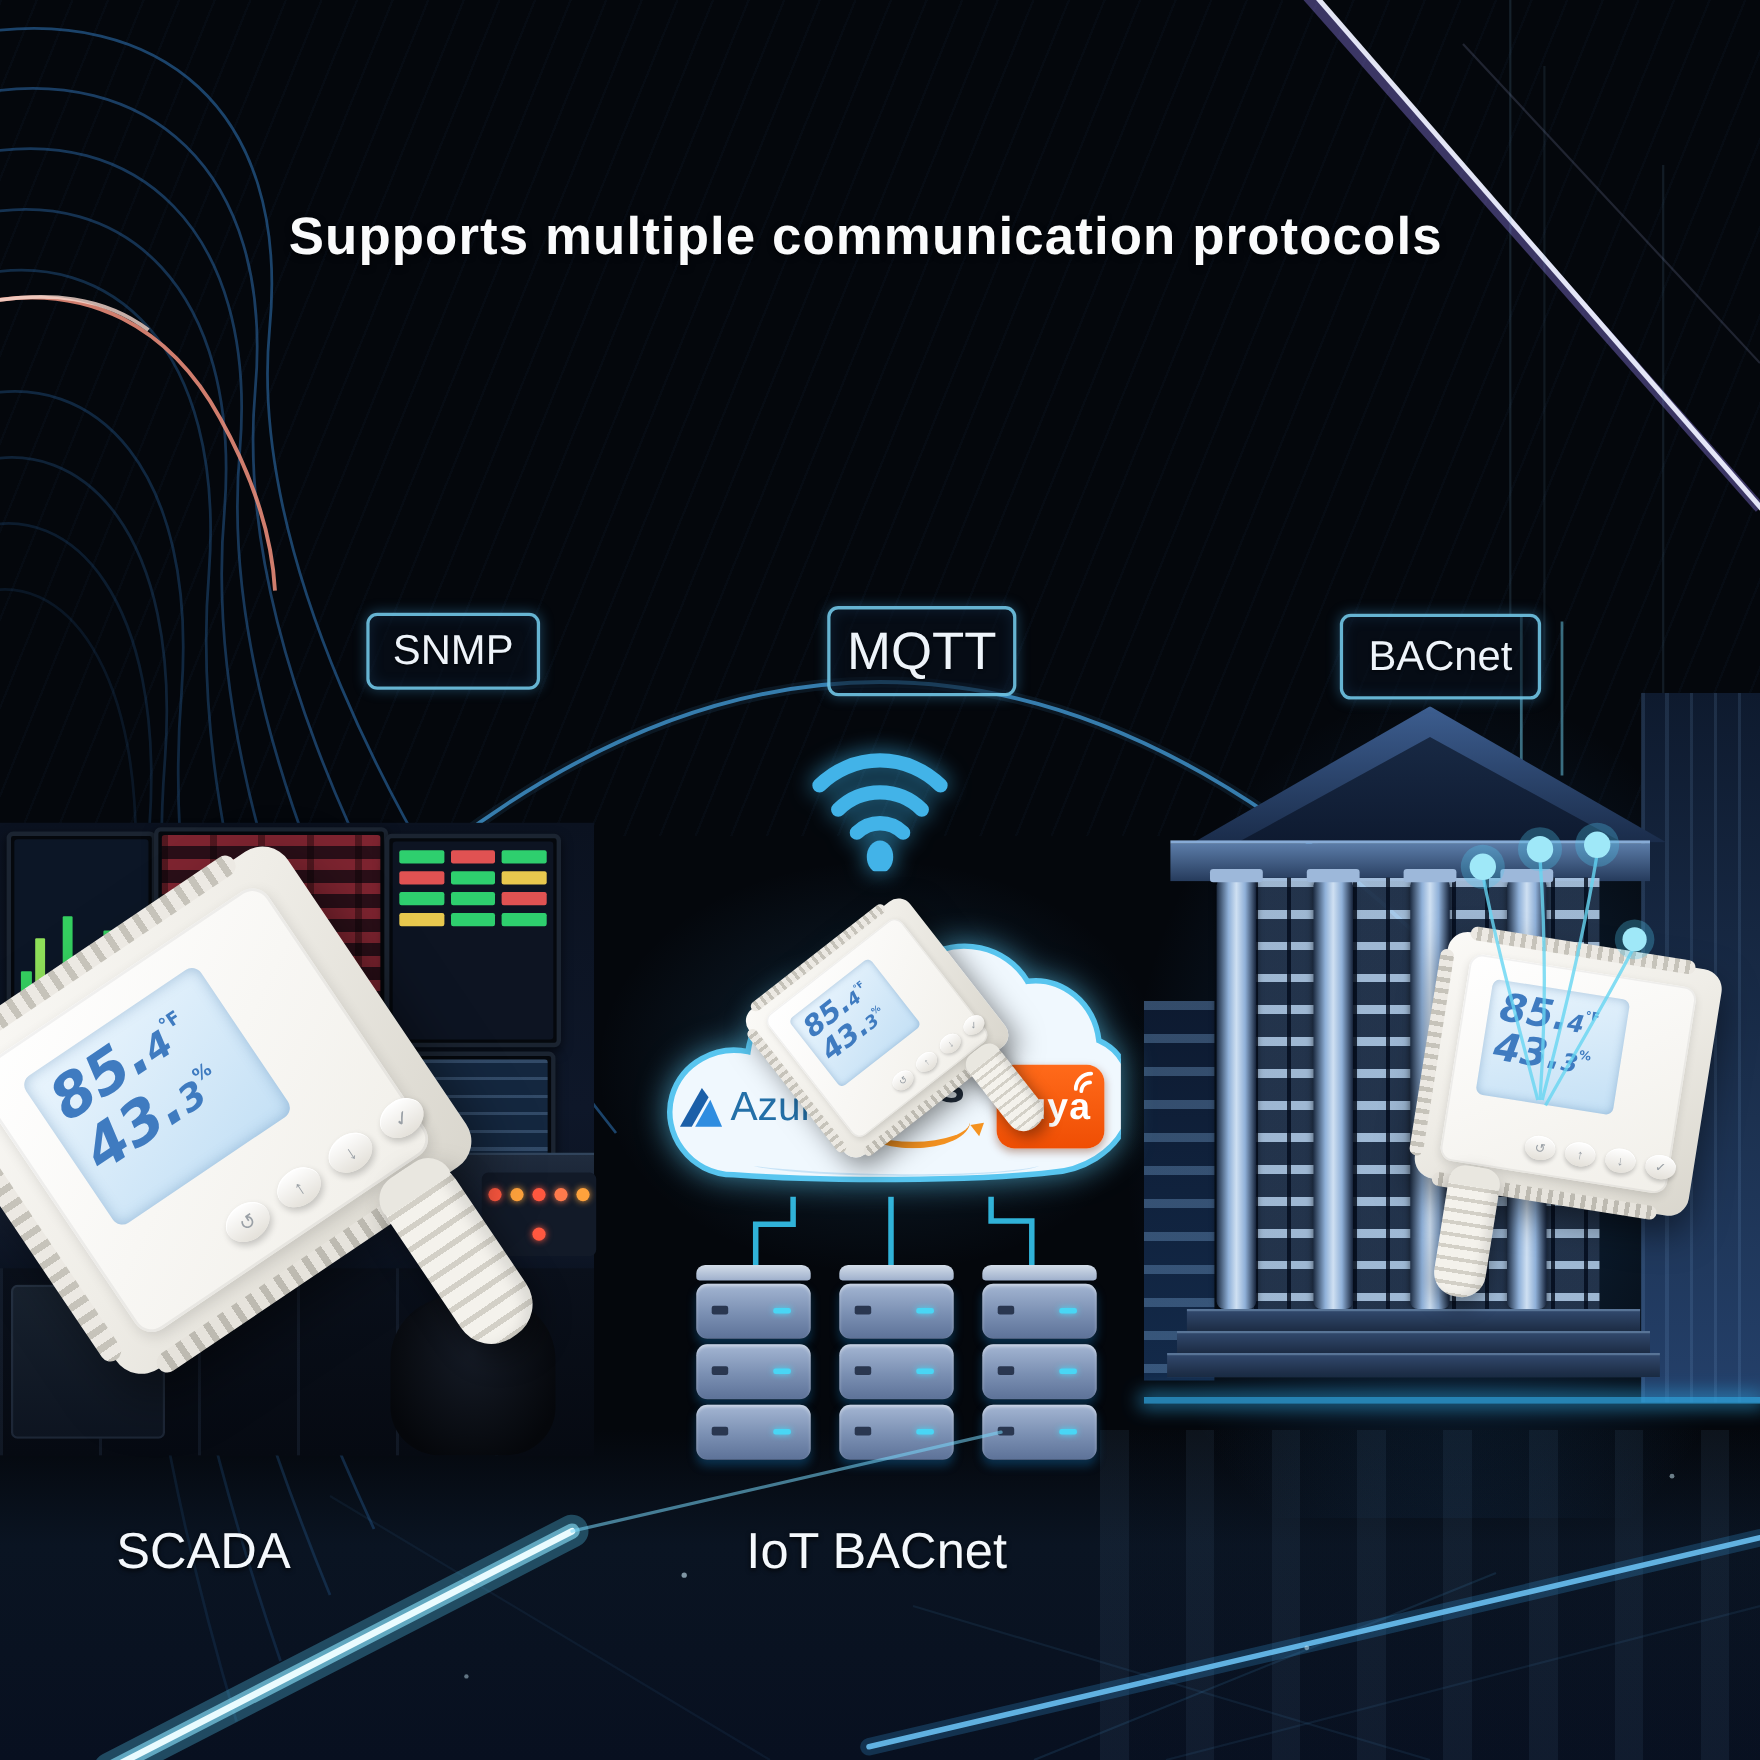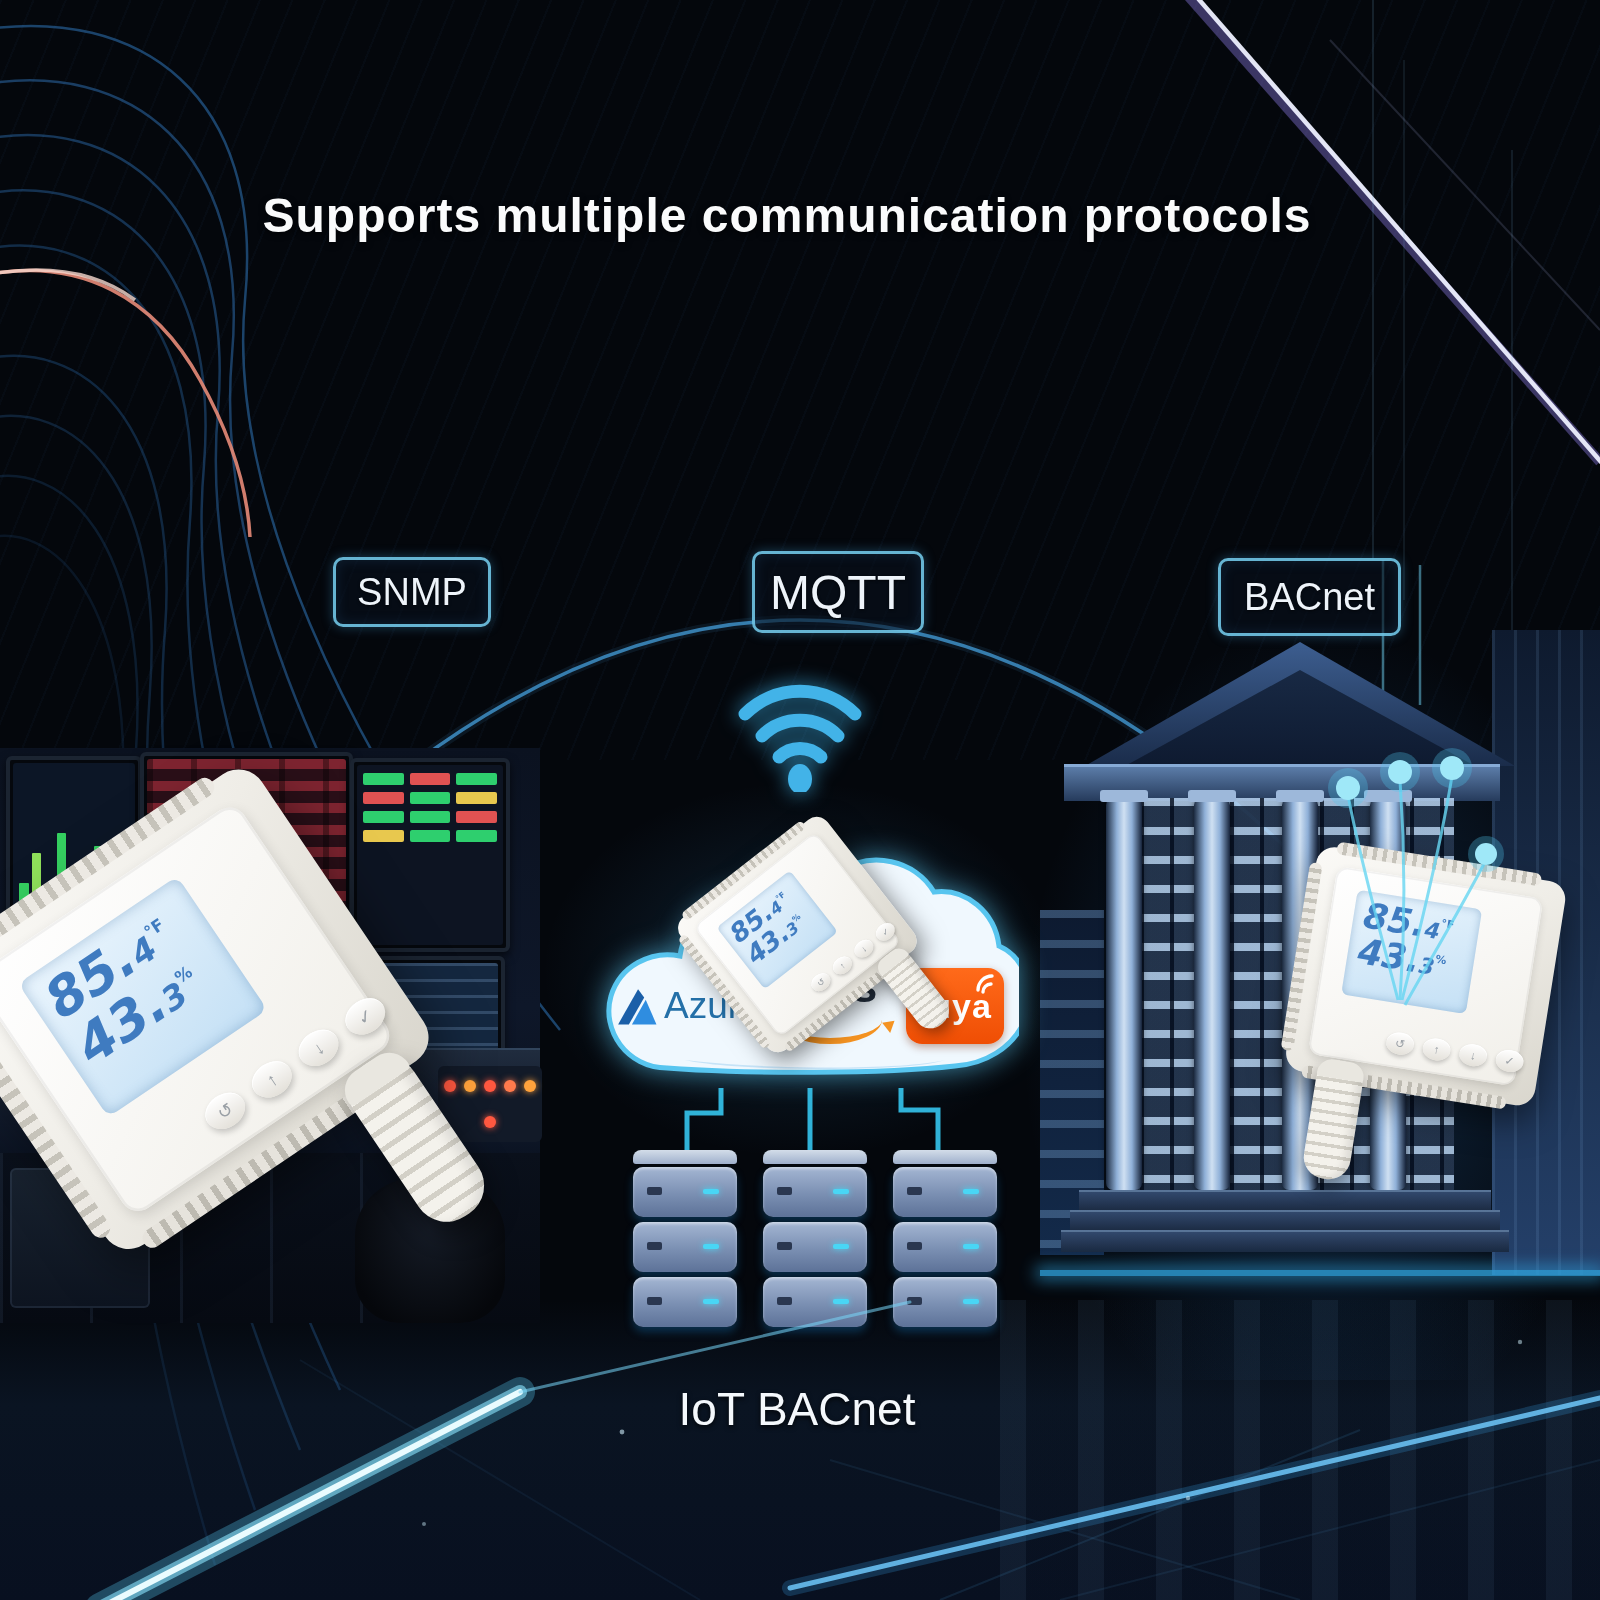--- a/index.html
+++ b/index.html
@@ -520,16 +520,17 @@
   <div class="abs badge b-snmp z7">
       <span>SNMP</span>
     </div>
   <div class="abs badge b-mqtt z7">
       <span>MQTT</span>
     </div>
   <div class="abs badge b-bacnet z7">
       <span>BACnet</span>
     </div>
 
+  <div class="abs scene-label l-scada z7">SCADA</div>
   <div class="abs scene-label l-cloud z7">IoT BACnet</div>
 
   <div class="abs title z8">Supports multiple communication protocols</div>
 </div>
 
 </body></html>

